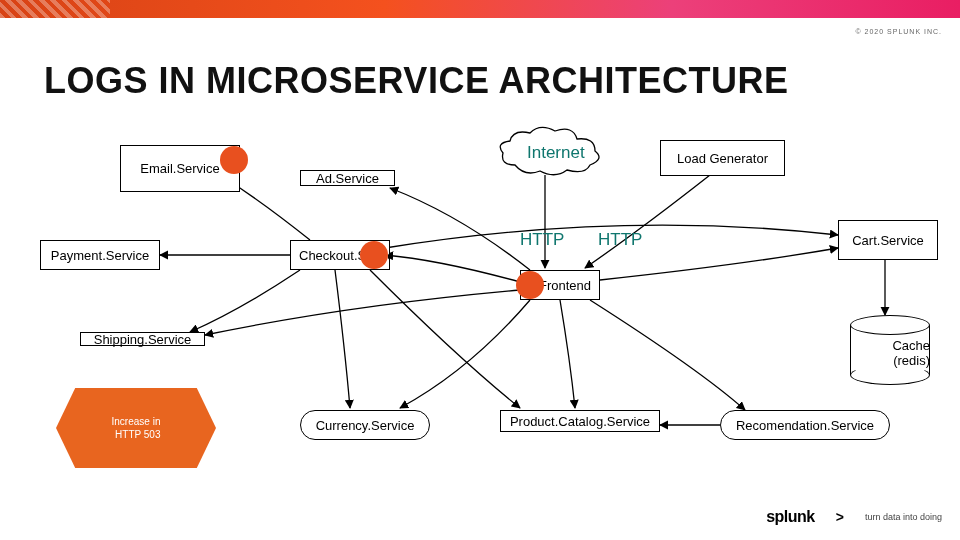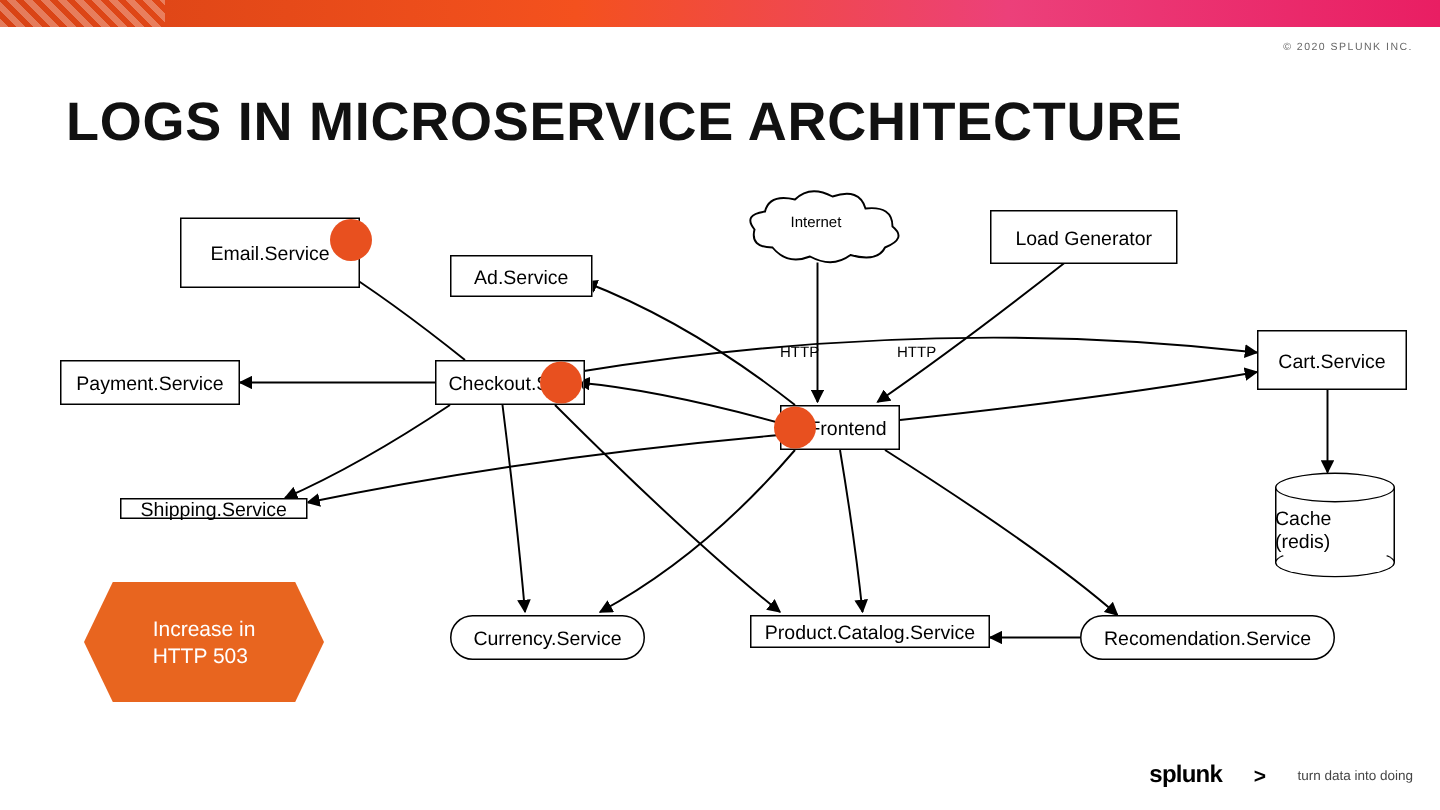--- a/index.html
+++ b/index.html
@@ -4,31 +4,31 @@
 <style>
   * { box-sizing: border-box; margin: 0; padding: 0; }
   html, body { width: 960px; height: 540px; font-family: Arial, Helvetica, sans-serif; background: #fff; overflow: hidden; }
   .top-stripe { position: absolute; top: 0; left: 0; width: 960px; height: 18px; background: linear-gradient(90deg, #d84315 0%, #e64a19 20%, #f4511e 40%, #ec407a 70%, #e91e63 100%); }
   .top-stripe::before { content: ""; position: absolute; left: 0; top: 0; width: 110px; height: 18px; background: repeating-linear-gradient(45deg, rgba(255,255,255,0.3) 0 4px, transparent 4px 8px); }
   .copyright { position: absolute; top: 28px; right: 18px; font-size: 7px; letter-spacing: 1px; color: #666; }
   .title { position: absolute; top: 60px; left: 44px; font-size: 36px; font-weight: 700; letter-spacing: 0.5px; color: #111; text-align: center; }
   .diagram { position: absolute; top: 120px; left: 0; width: 960px; height: 380px; }
   .node { position: absolute; border: 1.5px solid #000; background: #fff; font-size: 13px; display: flex; align-items: center; justify-content: center; text-align: center; padding: 4px 6px; }
   .hex { position: absolute; width: 160px; height: 80px; background: #e8651f; clip-path: polygon(12% 0, 88% 0, 100% 50%, 88% 100%, 12% 100%, 0 50%); display: flex; align-items: center; justify-content: center; }
-  .hex span { color: #fff; font-size: 14px; font-weight: 400; line-height: 1.3; text-align: left; }
+  .hex span { color: #fff; font-size: 10px; font-weight: 400; line-height: 1.3; text-align: right; }
   .red-dot { position: absolute; width: 28px; height: 28px; background: #e8501f; border-radius: 50%; }
   .svg-layer { position: absolute; top: 0; left: 0; }
-  .label { position: absolute; font-size: 10px; color: #000000; background: transparent; }
+  .label { position: absolute; font-size: 17px; color: #0f766e; background: transparent; }
   .cloud { position: absolute; }
   .cloud svg { display: block; }
   .cylinder { position: absolute; }
   .cylinder .body { position: absolute; border: 1.5px solid #000; border-top: none; border-bottom: none; width: 100%; top: 10px; bottom: 10px; }
   .cylinder .top { position: absolute; width: 100%; height: 20px; border: 1.5px solid #000; border-radius: 50%; top: 0; background:#fff; }
   .cylinder .bot { position: absolute; width: 100%; height: 20px; border: 1.5px solid #000; border-radius: 50%; bottom: 0; background:#fff; border-top-color: transparent; }
-  .cylinder .txt { position: absolute; width: 100%; top: 50%; transform: translateY(-40%); text-align: left; font-size: 13px; }
+  .cylinder .txt { position: absolute; width: 100%; top: 50%; transform: translateY(-40%); text-align: right; font-size: 13px; }
   .brand { position: absolute; bottom: 14px; right: 18px; display: flex; align-items: center; gap: 21px; }
   .brand .logo { font-weight: 700; font-size: 16px; letter-spacing: -0.5px; }
   .brand .arrow { font-weight: 700; font-size: 14px; }
   .brand .tag { font-size: 9px; color: #444; }
 </style>
 </head>
 <body>
 
 <div class="top-stripe"></div>
 <div class="copyright">© 2020 SPLUNK INC.</div>
@@ -81,21 +81,21 @@
   <div class="cloud" style="left:495px; top:5px;">
     <svg width="110" height="55">
       <path d="M20 40 Q5 40 8 28 Q0 18 15 16 Q18 4 35 8 Q45 -2 60 6 Q78 0 82 14 Q100 12 100 26 Q110 34 95 40 Q90 50 72 45 Q60 54 45 46 Q30 52 20 40 Z" fill="#fff" stroke="#000" stroke-width="1.3"></path>
     </svg>
     <div class="label" style="left:32px; top:18px;">Internet</div>
   </div>
 
   <div class="node" style="left:120px; top:25px; width:120px; height:47px;">
       <span>Email.Service</span>
     </div>
-  <div class="node" style="left:300px; top:50px; width:95px; height:28px;">
+  <div class="node" style="left:300px; top:50px; width:95px; height:16px;">
       <span>Ad.Service</span>
     </div>
   <div class="node" style="left:660px; top:20px; width:125px; height:36px;">
       <span>Load Generator</span>
     </div>
   <div class="node" style="left:40px; top:120px; width:120px; height:30px;">
       <span>Payment.Service</span>
     </div>
   <div class="node" style="left:290px; top:120px; width:100px; height:30px; overflow:hidden; justify-content:flex-start; padding-left:8px;">
       <span style="white-space:nowrap;">Checkout.Service</span>

